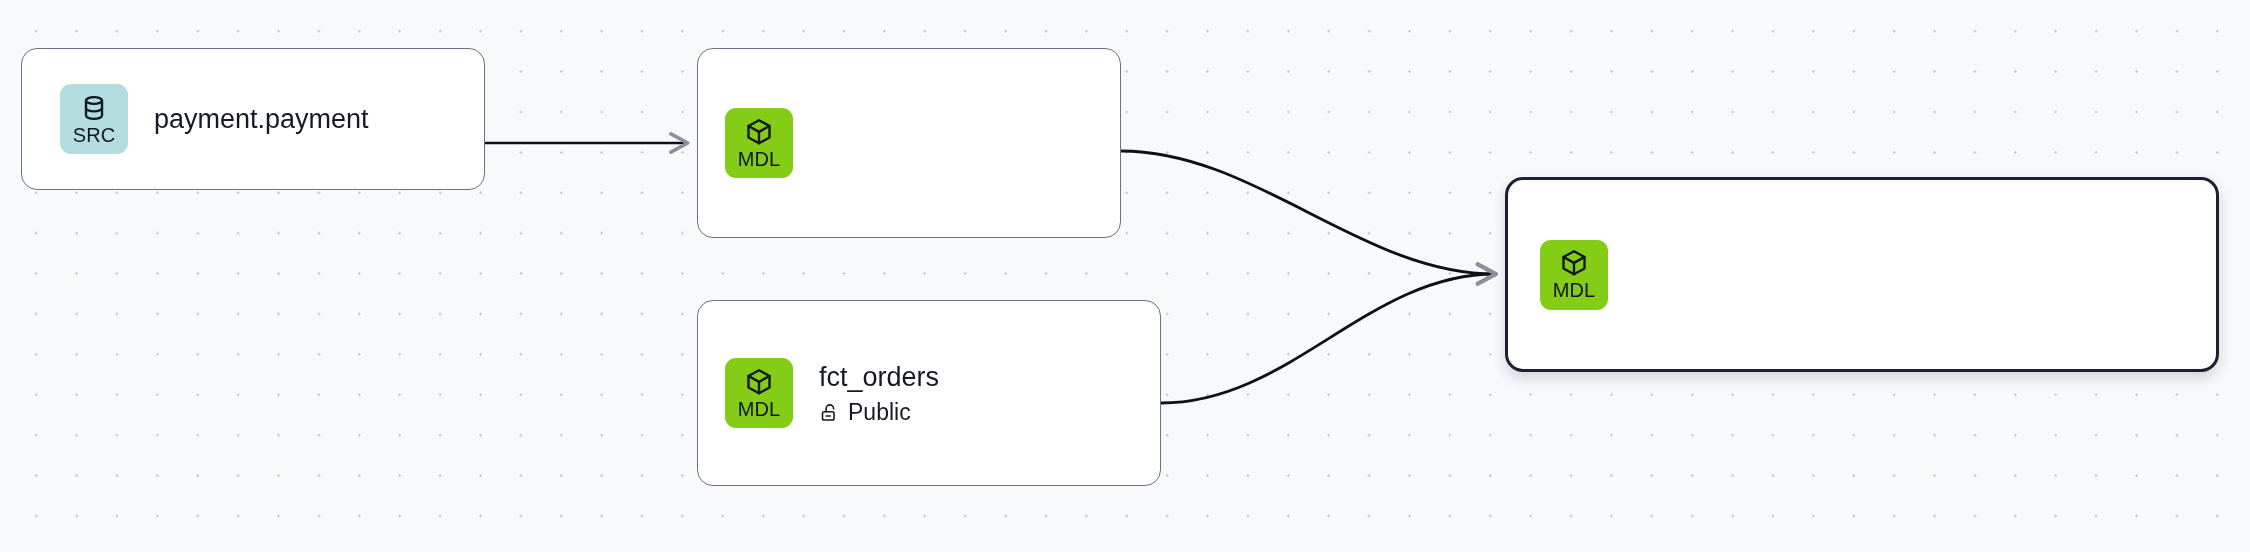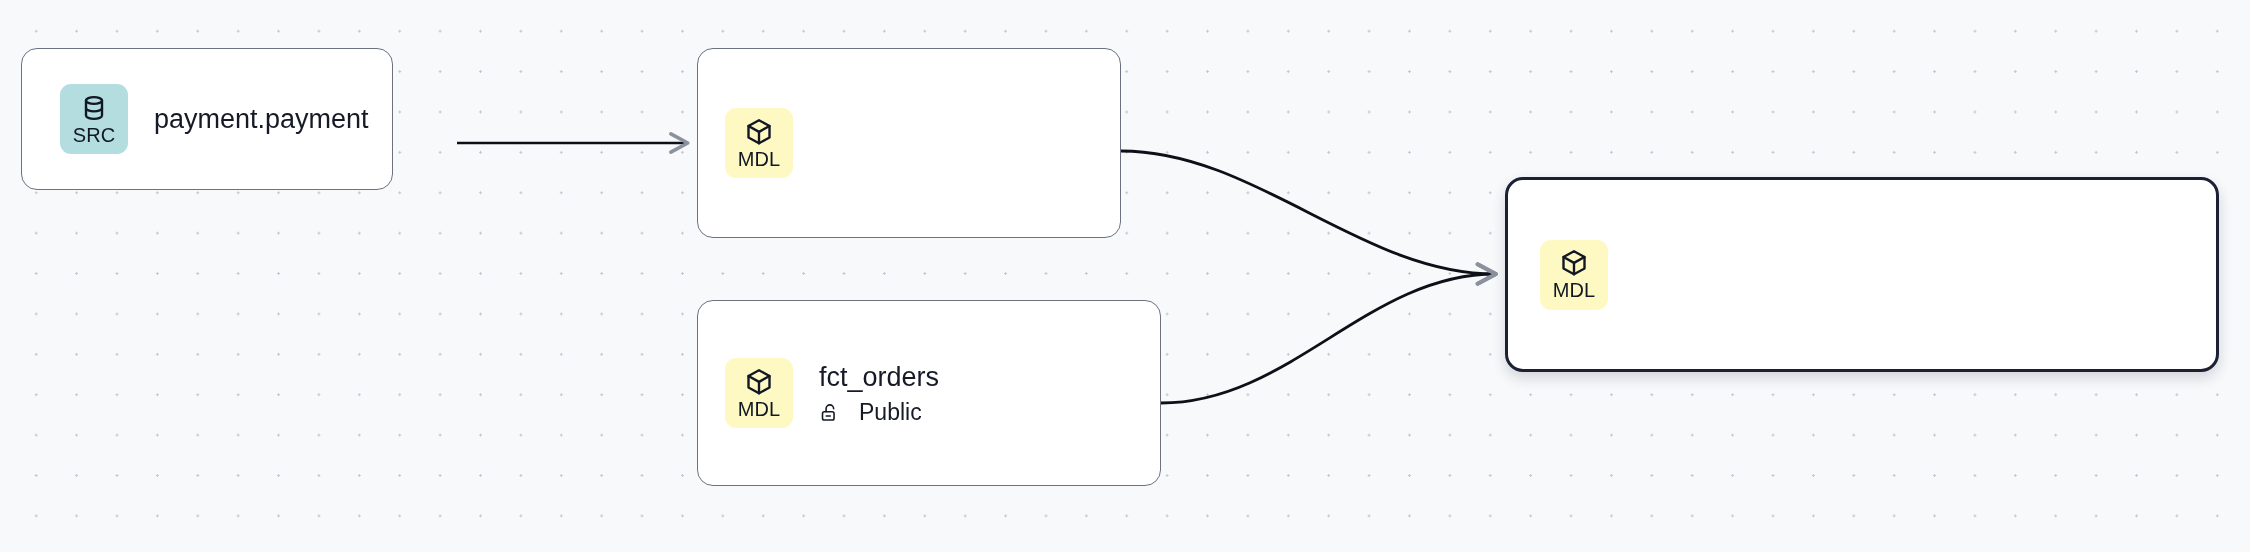--- a/index.html
+++ b/index.html
@@ -60,21 +60,21 @@
     height: 70px;
     border-radius: 11px;
     display: flex;
     flex-direction: column;
     align-items: center;
     justify-content: center;
     gap: 1px;
   }
 
   .badge-src { background: #b4dde0; }
-  .badge-mdl { background: #fef9c3; }
+  .badge-mdl { background: #84cc16; }
 
   .badge-icon {
     display: block;
     line-height: 0;
   }
 
   .badge-text {
     font-size: 20px;
     line-height: 22px;
     color: #111723;
@@ -94,35 +94,35 @@
     font-size: 27px;
     line-height: 33px;
     color: #151a26;
     white-space: nowrap;
     font-family: "Liberation Sans", sans-serif;
   }
 
   .node-meta {
     display: flex;
     align-items: center;
-    gap: 19px;
+    gap: 8px;
     margin-top: 5px;
   }
 
   .node-meta-label {
     font-size: 23px;
     line-height: 27px;
     color: #151a26;
     white-space: nowrap;
   }
 
   .lock-icon { display: block; line-height: 0; }
 
   
-  #node-stripe-payment          { left: 21px;   top: 48px;  width: 372px; height: 142px; padding-left: 38px; }
+  #node-stripe-payment          { left: 21px;   top: 48px;  width: 464px; height: 142px; padding-left: 38px; }
   #node-stg-payments            { left: 697px;  top: 48px;  width: 424px; height: 190px; padding-left: 27px; }
   #node-fct-orders             { left: 697px;  top: 300px; width: 464px; height: 186px; padding-left: 27px; }
   #node-agg-customer-journey    { left: 1505px; top: 177px; width: 714px; height: 195px; padding-left: 32px; }
 </style>
 </head>
 <body>
 
 <div id="lineage-canvas">
 
   <svg id="edges-layer" viewBox="0 0 2250 552" width="2250" height="552" xmlns="http://www.w3.org/2000/svg">

